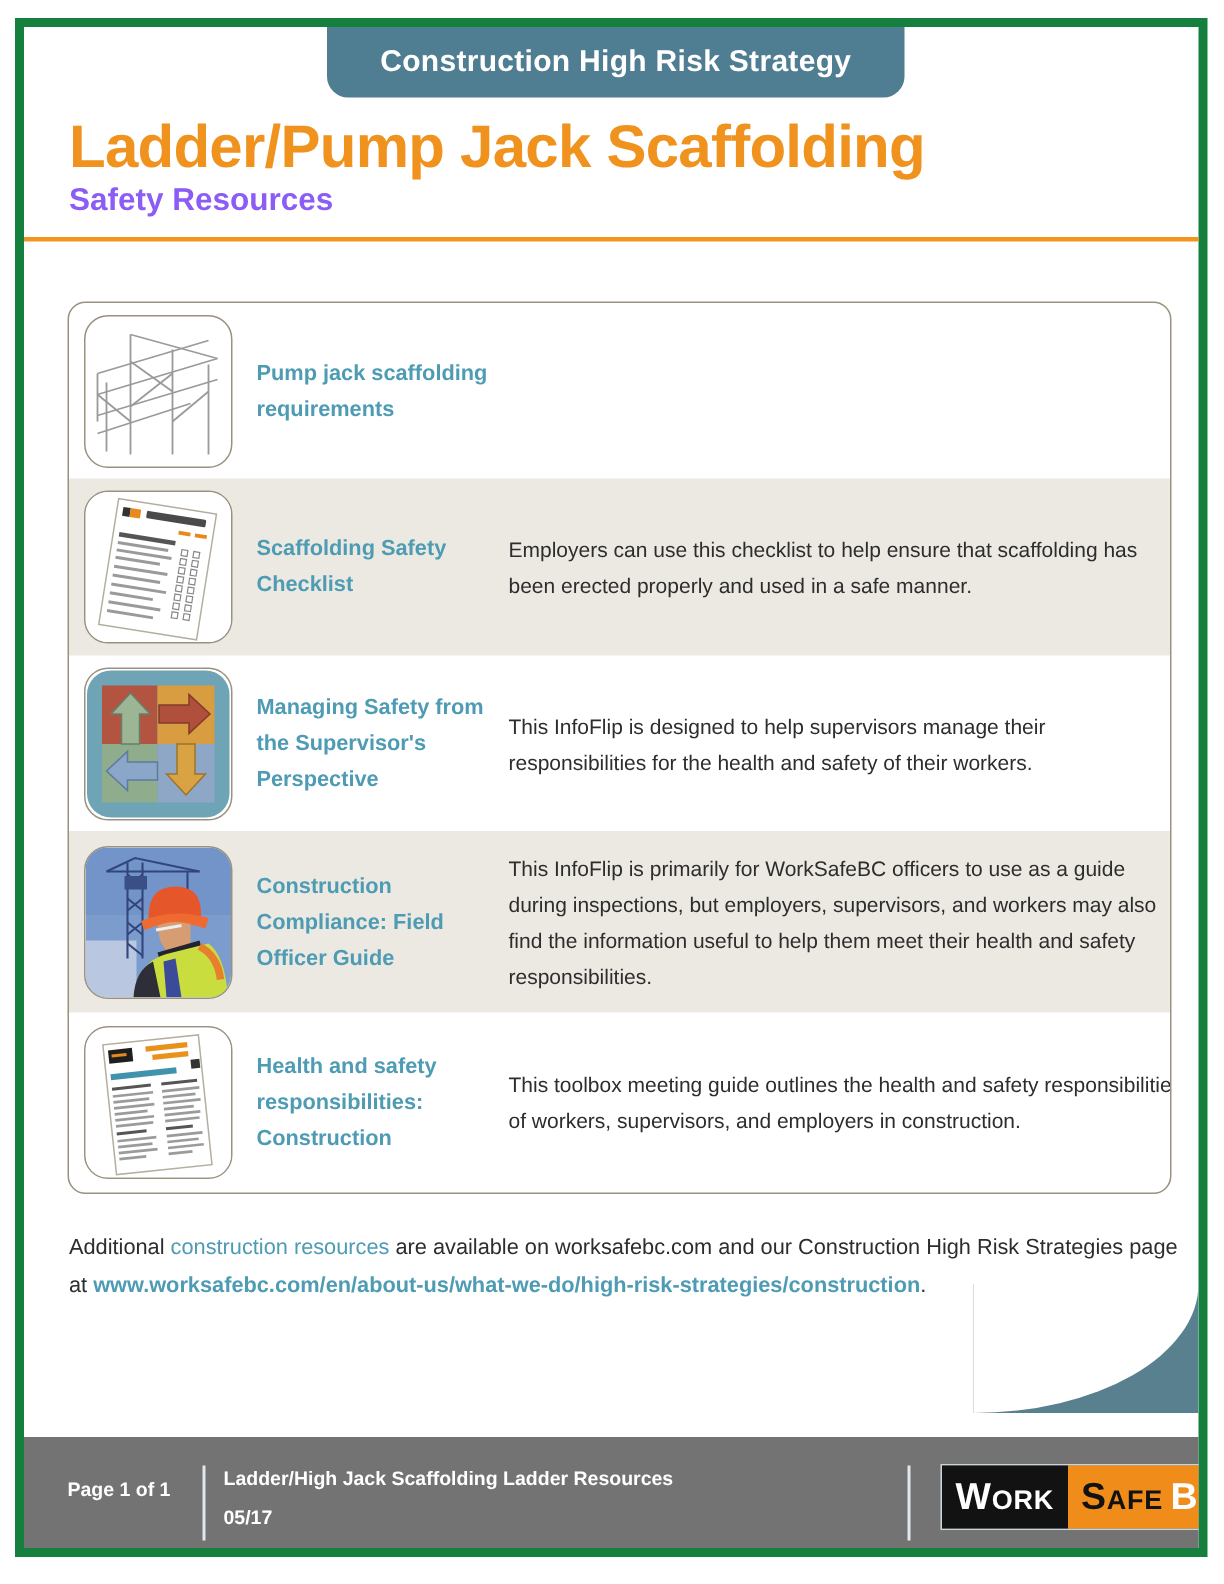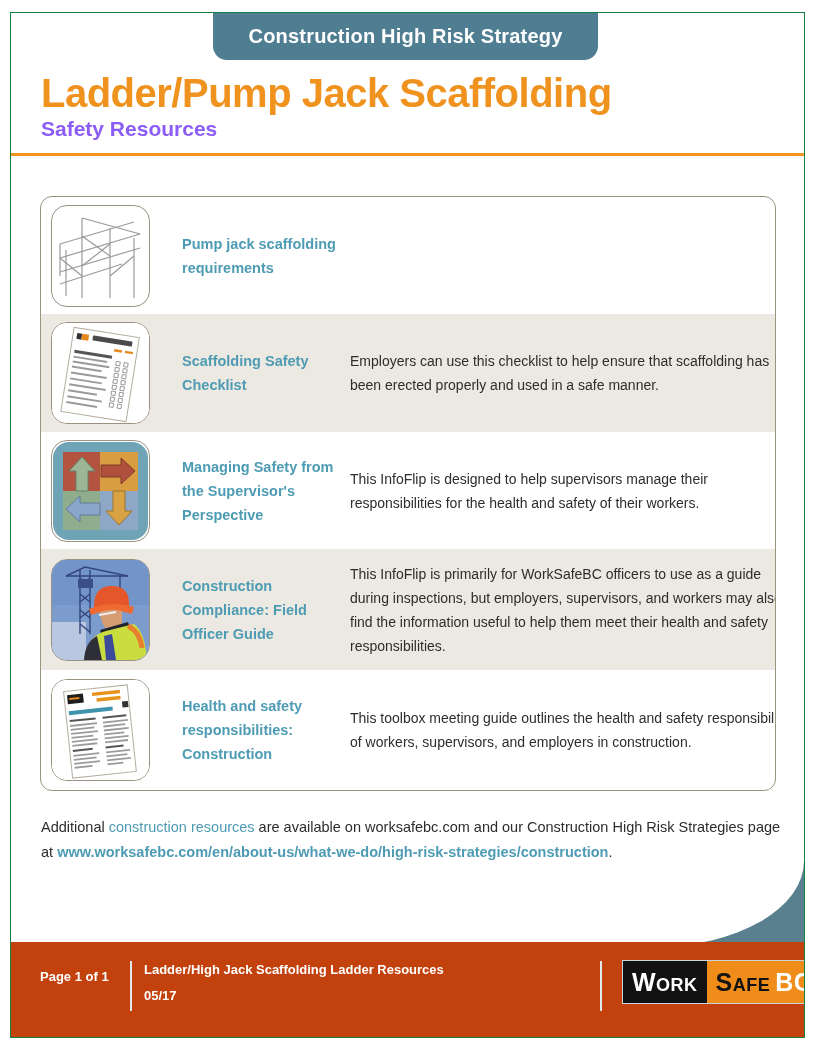--- a/index.html
+++ b/index.html
@@ -1,19 +1,19 @@
 <!DOCTYPE html>
 <html><head>
 <meta charset="utf-8">
 <style>
   * { margin:0; padding:0; box-sizing:border-box; }
   html,body { width:816px; height:1056px; background:#ffffff; font-family:"Liberation Sans", sans-serif; }
   .page {
     position:absolute; left:10px; top:12px; width:795px; height:1026px;
-    background:#ffffff; border:1px solid #15803d; overflow:hidden;
+    background:#ffffff; border:6px solid #15803d; overflow:hidden;
   }
   .banner {
     position:absolute; left:202px; top:0; width:385px; height:47px;
     background:#4f7e92; border-radius:0 0 14px 14px;
     display:flex; align-items:center; justify-content:center;
   }
   .banner span { color:#ffffff; font-size:20px; font-weight:bold; letter-spacing:.2px; }
   .title {
     position:absolute; left:30px; top:58px; font-size:40px; font-weight:bold;
     color:#f0921e; letter-spacing:-.5px; white-space:nowrap;
@@ -30,41 +30,41 @@
   .row { display:flex; align-items:center; width:100%; }
   .row.beige { background:#ece9e2; }
   .row.h1 { height:117px; } .row.h2 { height:118px; } .row.h3 { height:117px; }
   .row.h4 { height:121px; } .row.h5 { height:120px; }
   .thumb {
     width:99px; height:102px; margin-left:10px; flex:0 0 auto;
     border:1px solid #9a9181; border-radius:16px; overflow:hidden; background:#fff;
   }
   .thumb svg { width:100%; height:100%; display:block; }
   .rtitle {
-    margin-left:32px; width:158px; flex:0 0 auto;
+    margin-left:16px; width:158px; flex:0 0 auto;
     color:#4e9bb4; font-size:14.5px; font-weight:bold; line-height:24px; cursor:pointer;
   }
   .rdesc {
     margin-left:10px; width:452px; flex:0 0 auto;
     color:#2d2d2d; font-size:14px; line-height:24px;
   }
 
   .para {
     position:absolute; left:30px; top:802px; width:742px;
     font-size:14.5px; line-height:25px; color:#2d2d2d;
   }
   .link-teal { color:#4e9bb4; cursor:pointer; }
   .link-teal.bold { font-weight:bold; }
 
   .swoosh { position:absolute; right:0; bottom:90px; width:150px; height:86px; background:#59808f; }
   .swoosh-inner { width:100%; height:100%; background:#ffffff; border-bottom-right-radius:150px 86px; }
 
   .footer {
-    position:absolute; left:0; bottom:0; width:793px; height:95px;
-    background:#c2410c; color:#ffffff;
+    position:absolute; left:0; bottom:0; width:793px; height:74px;
+    background:#737373; color:#ffffff;
   }
   .page-indicator { position:absolute; left:29px; top:27px; font-size:13px; font-weight:bold; }
   .fdiv { position:absolute; top:19px; width:2px; height:50px; background:#dfe8ec; }
   .fdiv1 { left:119px; } .fdiv2 { left:589px; }
   .doc-info { position:absolute; left:133px; top:15px; font-size:13px; font-weight:bold; line-height:26px; }
   .logo {
     position:absolute; left:611px; top:18px; height:44px; display:flex;
     border:1px solid #c9d5db; cursor:pointer;
   }
   .logo-left {

